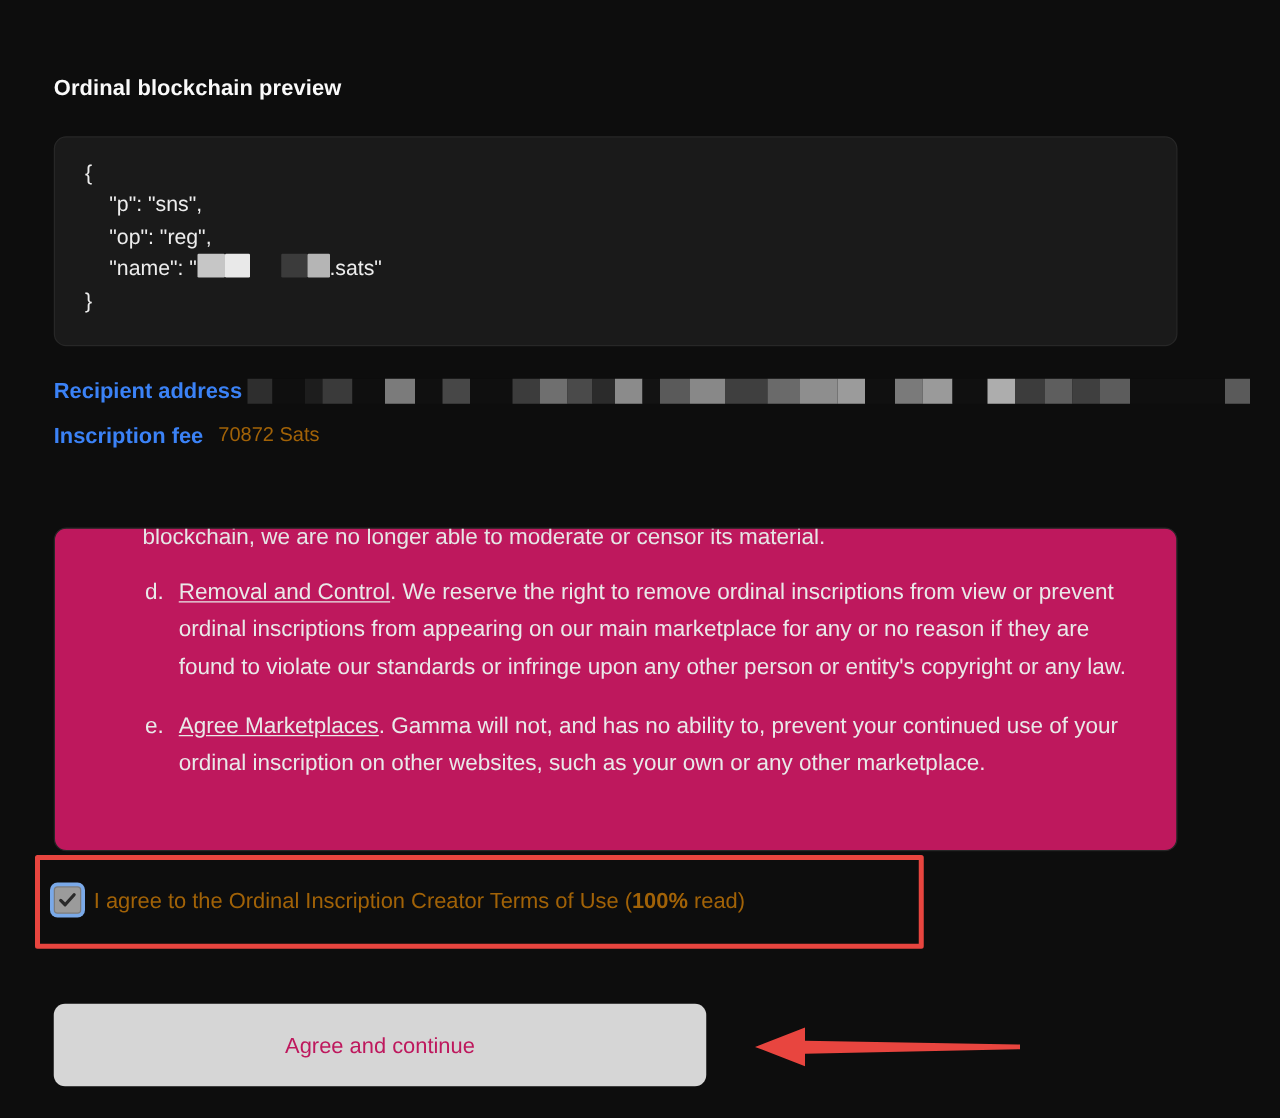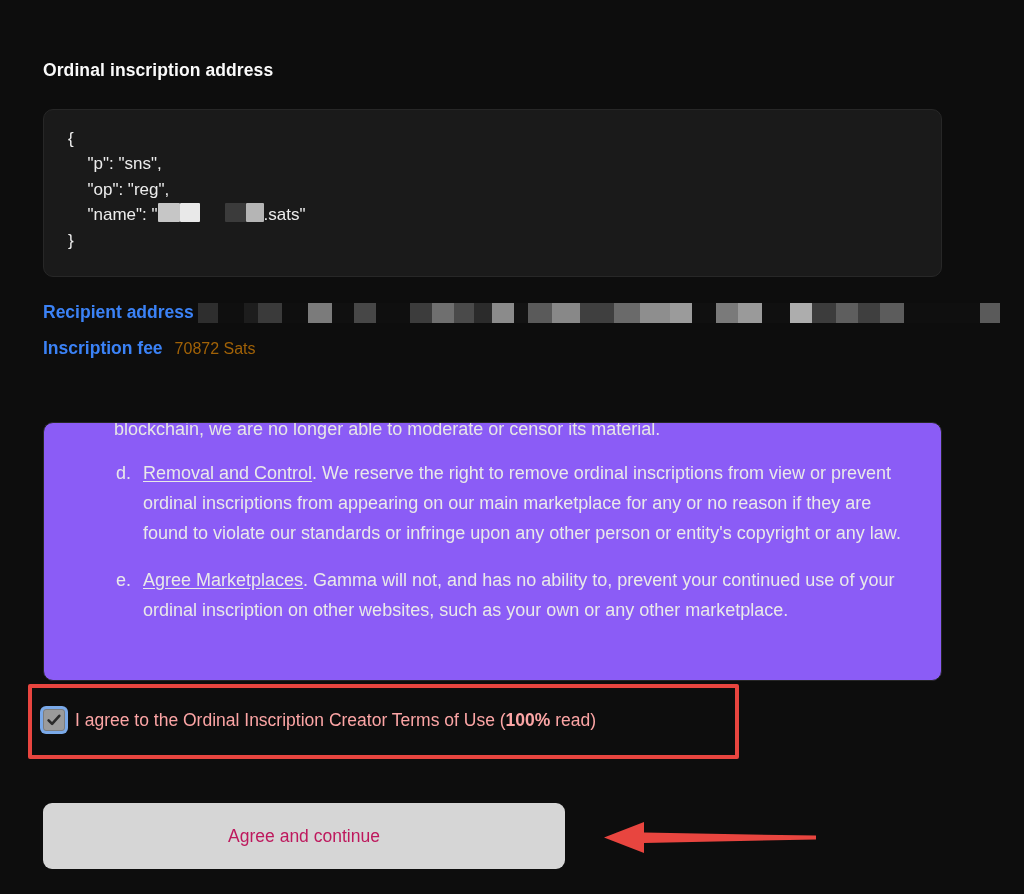--- a/index.html
+++ b/index.html
@@ -105,21 +105,21 @@
     height: 20px;
   }
 
   
   .terms-card {
     position: absolute;
     left: 43px;
     top: 422px;
     width: 899px;
     height: 259px;
-    background: #8b5cf6;
+    background: #be185d;
     border: 1px solid #262626;
     border-radius: 10px;
     overflow: hidden;
   }
   .terms-inner {
     position: absolute;
     left: 0;
     top: -9px;
     width: 100%;
     padding: 0 24px;
@@ -184,21 +184,21 @@
     border: 1px solid #7d7d7d;
     border-radius: 3px;
     box-shadow: 0 0 0 3px #7aa9e8;
     display: flex;
     align-items: center;
     justify-content: center;
   }
   .checkbox svg { display: block; }
   .agree-label {
     font-size: 17.5px;
-    color: #fca5a5;
+    color: #a16207;
     white-space: nowrap;
   }
   .agree-label b { font-weight: bold; }
 
   
   .primary-btn {
     position: absolute;
     left: 43px;
     top: 803px;
     width: 522px;
@@ -219,21 +219,21 @@
     left: 600px;
     top: 818px;
     width: 218px;
     height: 40px;
     pointer-events: none;
   }
 </style>
 </head>
 <body>
 
-<div class="page-title">Ordinal inscription address</div>
+<div class="page-title">Ordinal blockchain preview</div>
 
 <div class="json-card">
   <pre class="json-code"><span class="json-line">{</span><span class="json-line indent">  "p": "sns",</span><span class="json-line indent">  "op": "reg",</span><span class="json-line indent"><span>  "name": "</span><span class="redact r1"></span><span class="redact r2"></span><span class="redact-gap"></span><span class="redact r3"></span><span class="redact r4"></span><span>.sats"</span></span><span class="json-line">}</span></pre>
 </div>
 
 <div class="detail-row recipient">
   <span class="detail-label">Recipient address</span>
   <span class="addr-caret"></span>
   <span class="addr-blocks" id="addr-blocks">
       <i style="width: 20px; background: rgb(46, 46, 46);"></i>

